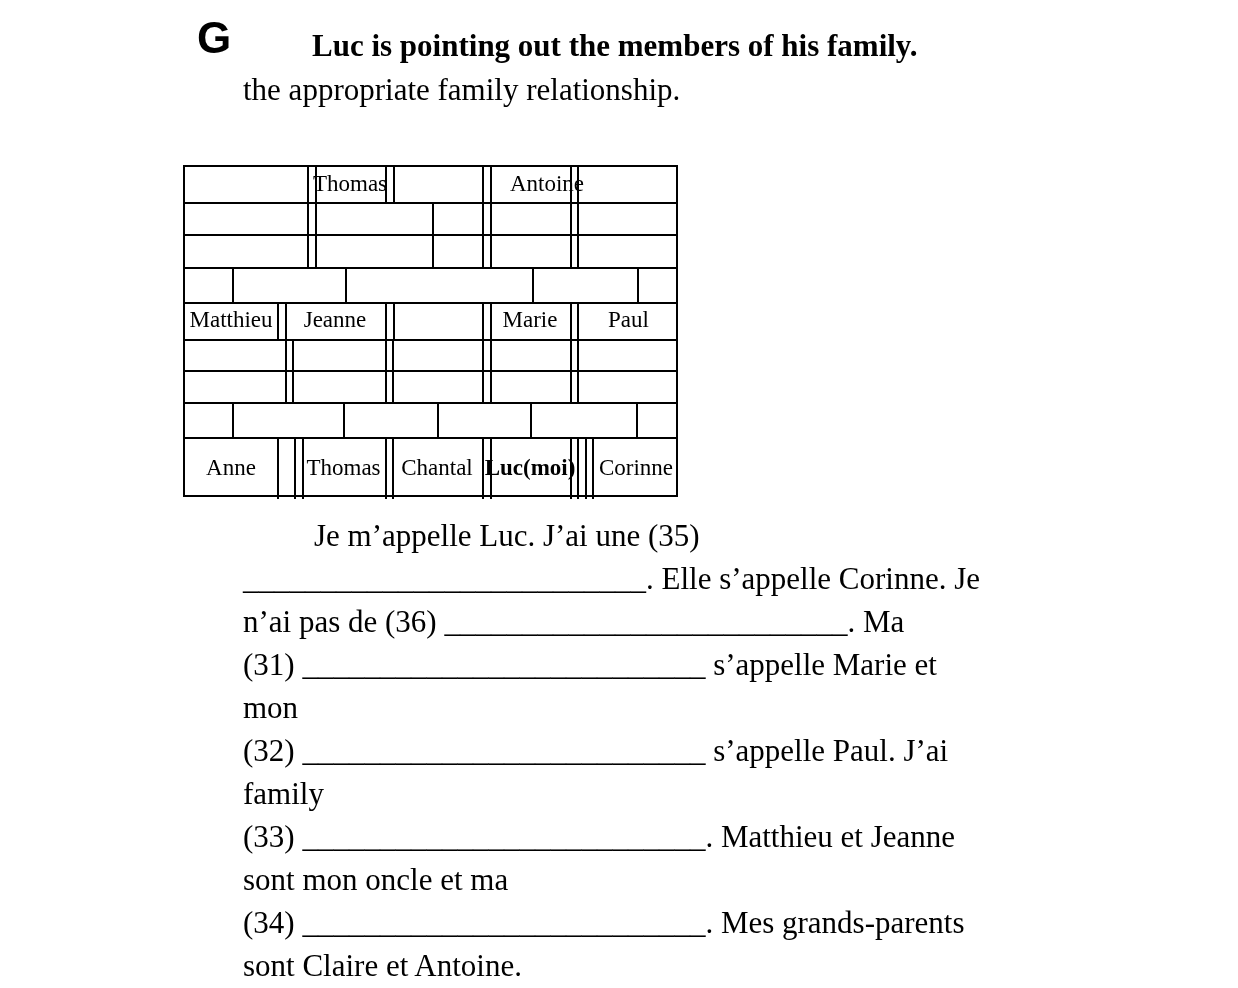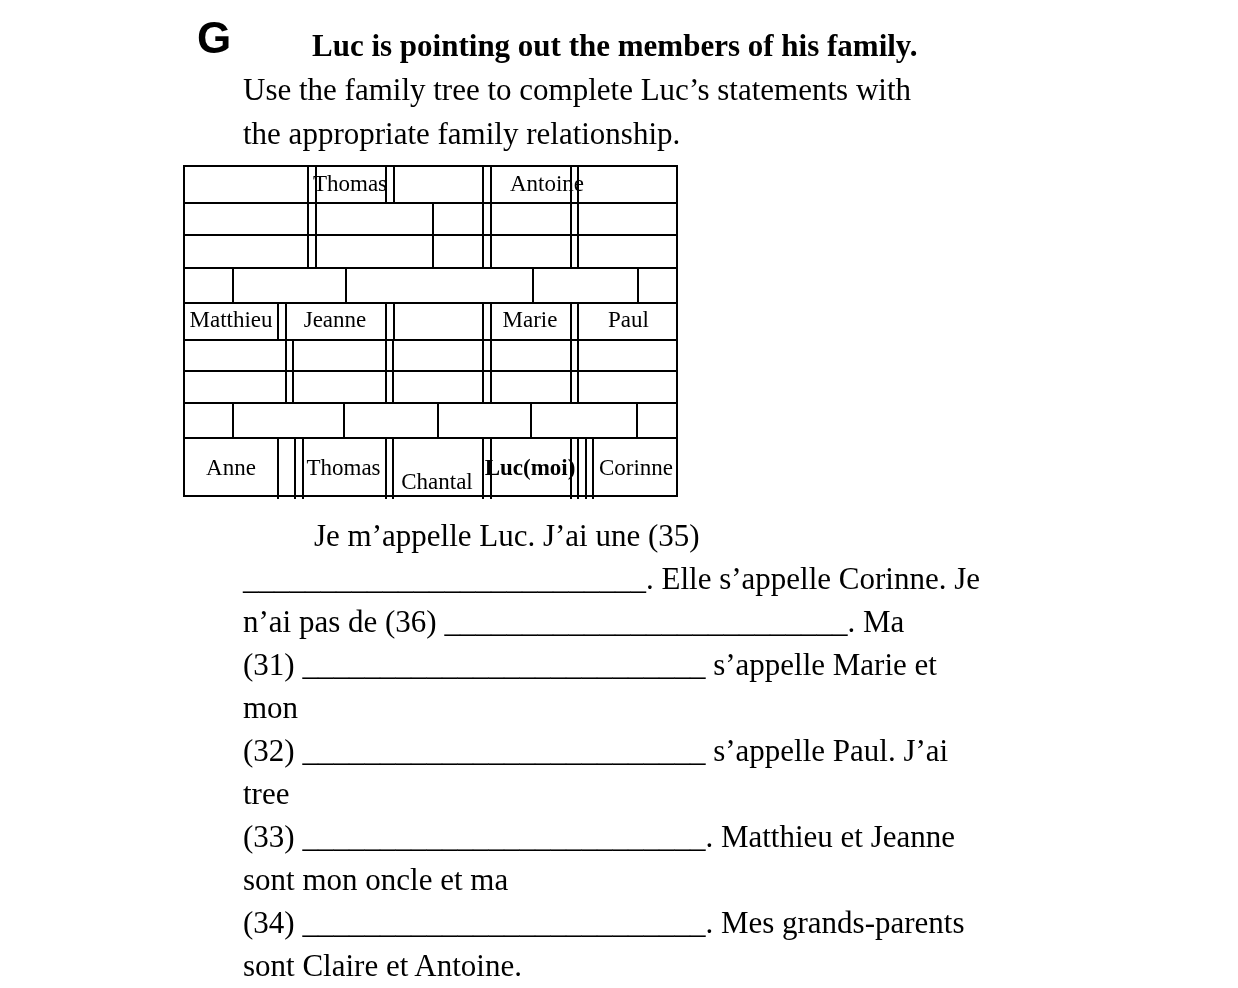--- a/index.html
+++ b/index.html
@@ -66,37 +66,36 @@
 </style>
 </head>
 <body>
 
 <div class="page">
 
   <div class="letter-g">G</div>
 
   <div class="heading">
     <div class="indent">Luc is pointing out the members of his family.</div>
-    <div>Use the family tree to complete Luc’s statements with</div>
     <div>the appropriate family relationship.</div>
   </div>
 
   <div class="tree" id="tree-lines">
 
     <div class="tname" style="left:130px; top:0; width:70px; height:35px;">Thomas</div>
     <div class="tname" style="left:305px; top:0; width:80px; height:35px;margin-left:17px;">Antoine</div>
 
     <div class="tname" style="left:0; top:135px; width:92px; height:37px;">Matthieu</div>
     <div class="tname" style="left:100px; top:135px; width:100px; height:37px;">Jeanne</div>
     <div class="tname" style="left:305px; top:135px; width:80px; height:37px;">Marie</div>
     <div class="tname" style="left:392px; top:135px; width:103px; height:37px;">Paul</div>
 
     <div class="tname" style="left:0; top:270px; width:92px; height:62px;">Anne</div>
     <div class="tname" style="left:117px; top:270px; width:83px; height:62px;">Thomas</div>
-    <div class="tname" style="left:207px; top:284px; width:90px; height:62px;">Chantal</div>
+    <div class="tname" style="left:207px; top:270px; width:90px; height:62px;">Chantal</div>
     <div class="tname bold" style="left:305px; top:270px; width:80px; height:62px;">
       <span>Luc</span>
       <span>(moi)</span>
     </div>
     <div class="tname" style="left:407px; top:270px; width:88px; height:62px;">Corinne</div>
   <div class="hl" style="top: 35px;"></div>
       <div class="hl" style="top: 67px;"></div>
       <div class="hl" style="top: 100px;"></div>
       <div class="hl" style="top: 135px;"></div>
       <div class="hl" style="top: 172px;"></div>
@@ -171,20 +170,20 @@
       <div class="vl" style="left: 407px; top: 270px; height: 62px;"></div>
     </div>
 
   <div class="exercise">
     <div class="indent">Je m’appelle Luc. J’ai une (35)</div>
     <div>__________________________. Elle s’appelle Corinne. Je</div>
     <div>n’ai pas de (36) __________________________. Ma</div>
     <div>(31) __________________________ s’appelle Marie et</div>
     <div>mon</div>
     <div>(32) __________________________ s’appelle Paul. J’ai</div>
-    <div>tree</div>
+    <div>family</div>
     <div>(33) __________________________. Matthieu et Jeanne</div>
     <div>sont mon oncle et ma</div>
     <div>(34) __________________________. Mes grands-parents</div>
     <div>sont Claire et Antoine.</div>
   </div>
 
 </div>
 
 </body></html>

